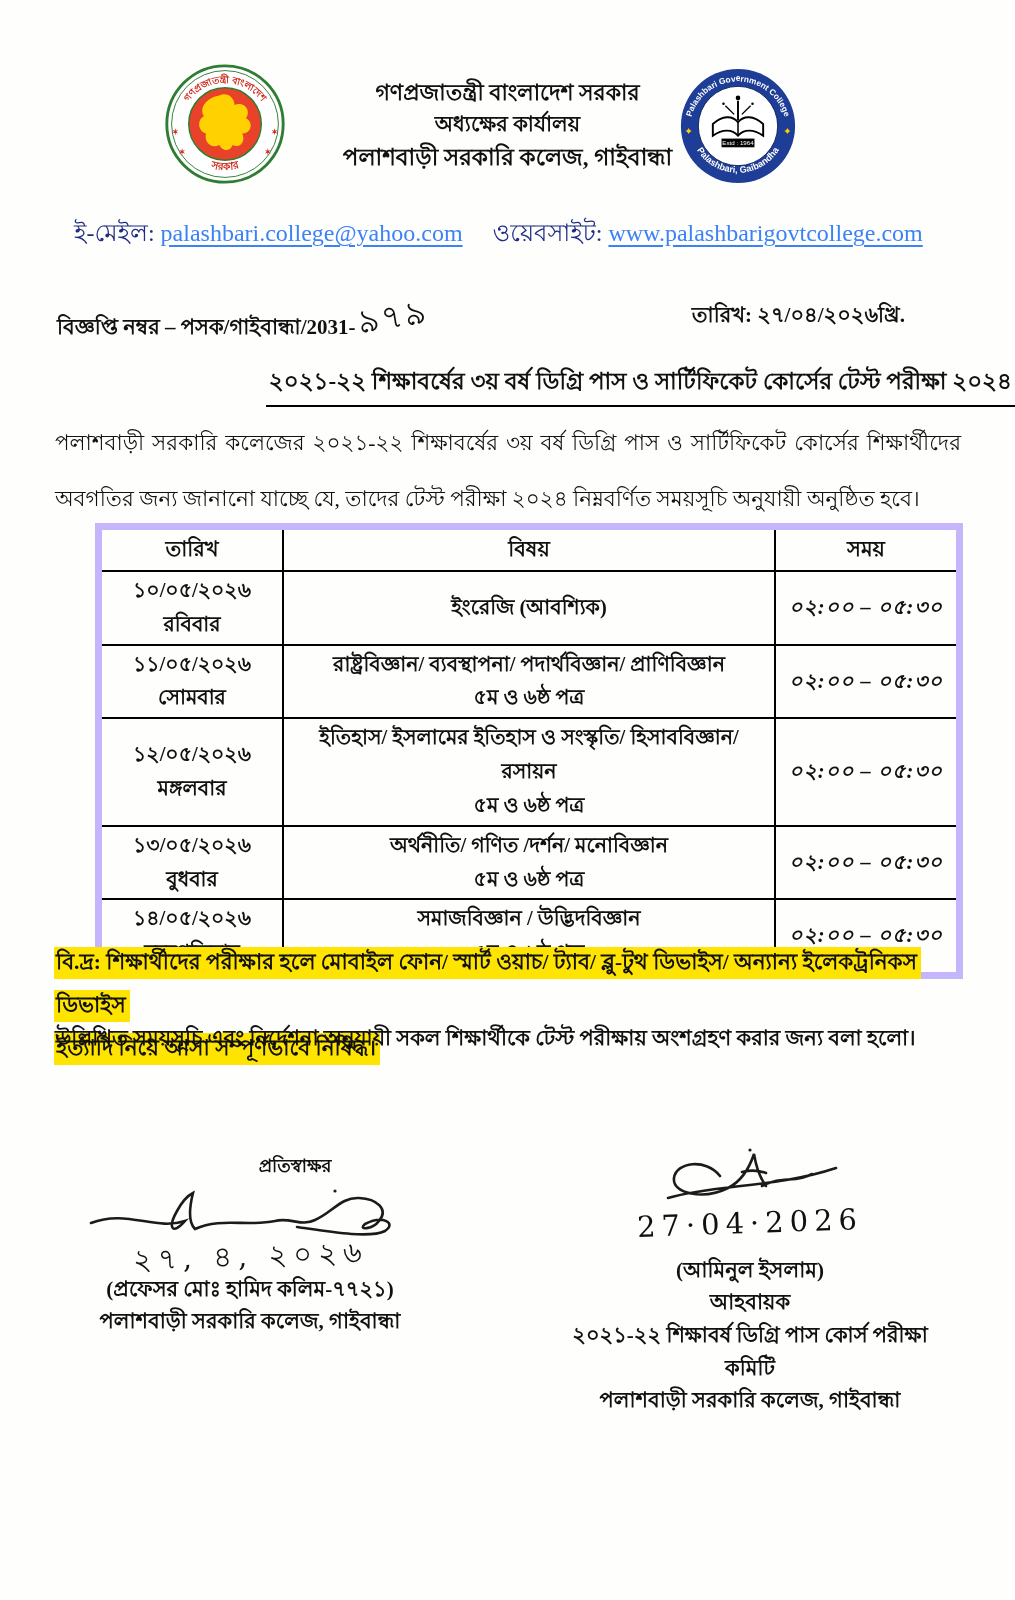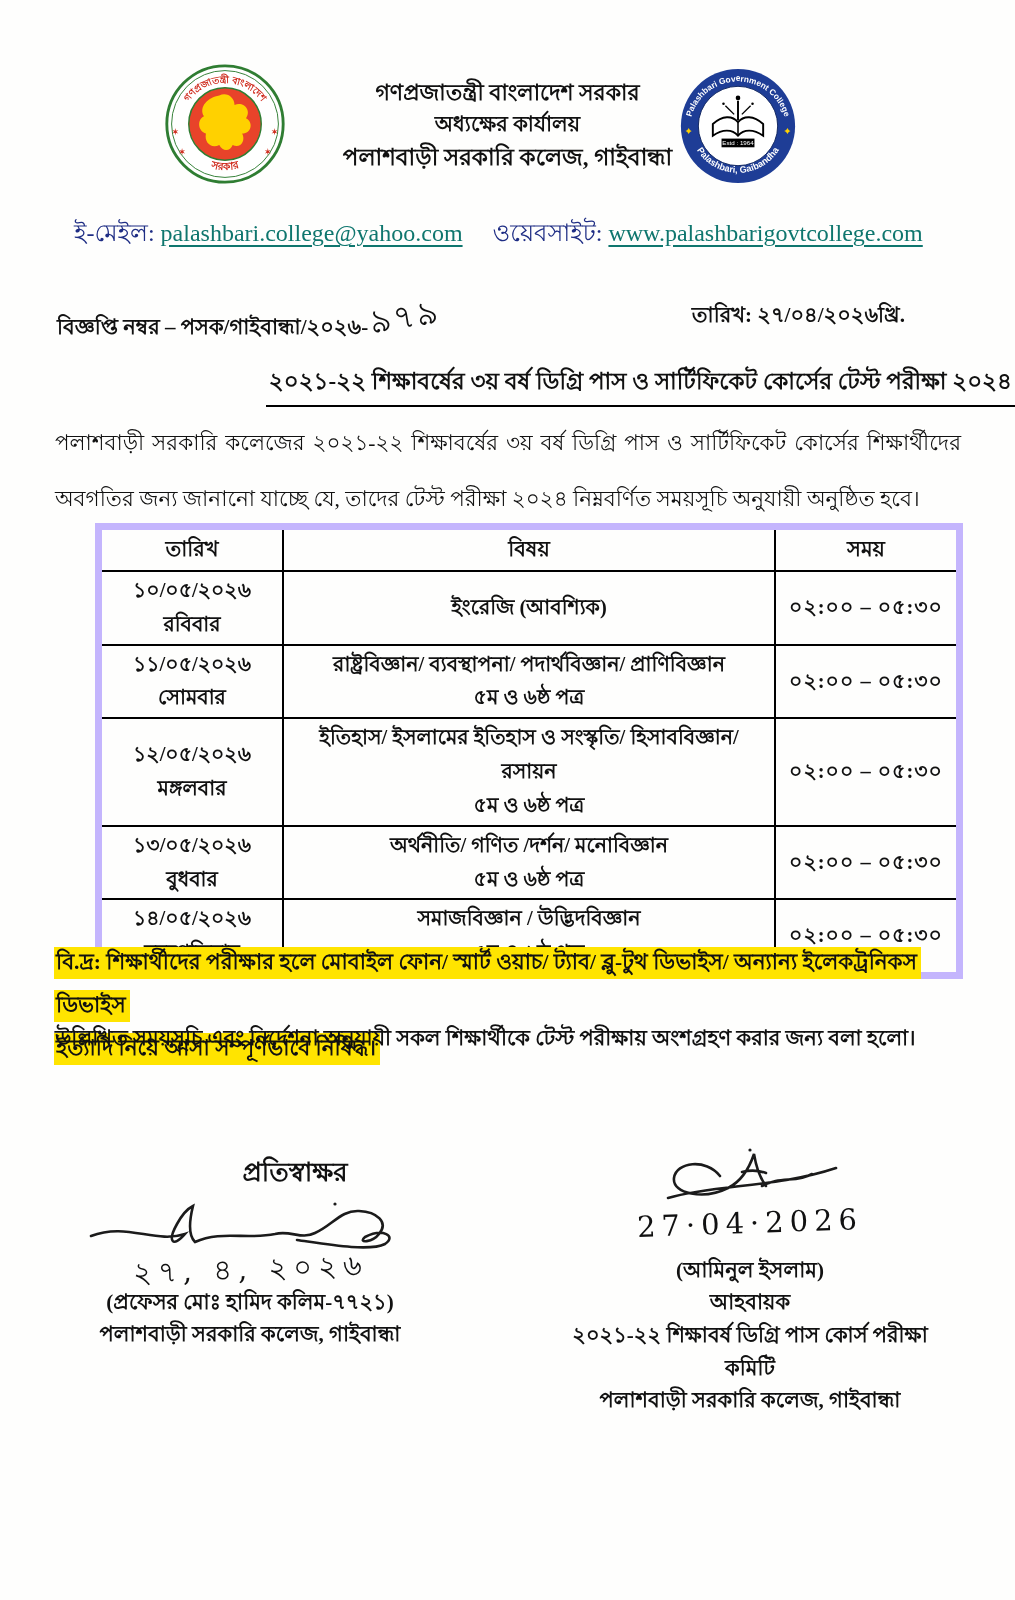--- a/index.html
+++ b/index.html
@@ -15,51 +15,51 @@
   
   .emblem-left{position:absolute;left:161px;top:62px;width:128px;height:124px;}
   .logo-right{position:absolute;left:676px;top:66px;width:124px;height:120px;}
   .header-center{position:absolute;left:280px;top:76px;width:455px;text-align:center;line-height:1.5;}
   .hdr1{font-size:22px;font-weight:700;}
   .hdr2{font-size:21px;font-weight:600;}
   .hdr3{font-size:23px;font-weight:700;}
   
   .contact-line{position:absolute;left:74px;top:214px;font-size:24px;white-space:nowrap;color:#1e2d84;}
   .contact-line .lbl{font-weight:400;color:#1e2d84;}
-  .contact-line a{color:#0f766e;text-decoration:underline;text-underline-offset:4px;cursor:pointer;}
+  .contact-line a{color:#3b82f6;text-decoration:underline;text-underline-offset:4px;cursor:pointer;}
   .gap{display:inline-block;width:18px;}
   
   .meta-line{position:absolute;left:57px;top:297px;width:900px;font-size:21px;font-weight:600;}
   .memo{white-space:nowrap;}
   .hw-memo{display:inline-block;font-size:33px;font-weight:400;letter-spacing:2px;transform:rotate(-9deg);position:relative;top:-6px;left:2px;font-family:"DejaVu Serif",serif;}
   .date-right{position:absolute;right:52px;top:2px;white-space:nowrap;}
   
   .title-wrap{position:absolute;left:0;top:363px;width:100%;text-align:right;}
   .title-text{display:inline-block;font-size:23px;font-weight:700;border-bottom:2.5px solid #000;padding:0 3px 3px;}
   
   .intro{position:absolute;left:55px;top:416px;width:906px;font-size:21.5px;font-weight:400;line-height:2.6;text-align:justify;margin:0;}
   
   table.schedule{position:absolute;left:95px;top:523px;width:820px;border-collapse:collapse;border:7px solid #c4b5fd;table-layout:fixed;}
   .schedule th,.schedule td{border:2px solid #000;text-align:center;vertical-align:middle;padding:2px 6px;}
   .schedule th{height:36px;font-size:21px;font-weight:700;}
   .schedule td{height:66px;font-size:20.5px;font-weight:600;line-height:1.65;}
   .col-date{width:168px;}
   .col-subj{width:478px;}
   .col-time{width:168px;}
   .paper:empty{display:none;}
-  .time-cell{letter-spacing:1px;white-space:nowrap;}
+  .time-cell{letter-spacing:1px;white-space:nowrap;font-style:italic;}
   
   .note{position:absolute;left:54px;top:941px;width:918px;font-size:21.5px;font-weight:700;line-height:2.0;margin:0;}
   .hl{background:#ffe400;padding:3px 4px 5px 2px;box-decoration-break:clone;}
   
   .closing{position:absolute;left:55px;top:1022px;width:912px;font-size:21px;font-weight:600;margin:0;}
   
   .sig-left{position:absolute;left:50px;top:1152px;width:400px;text-align:center;}
   .sig-right{position:absolute;left:545px;top:1146px;width:410px;text-align:center;}
-  .counter-label{font-size:26px;font-weight:600;margin-bottom:0;text-align:center;}
+  .counter-label{font-size:18px;font-weight:600;margin-bottom:0;text-align:center;}
   .sig-svg{display:block;margin:0 auto;}
   .hw-date{font-size:29px;letter-spacing:6px;font-family:"DejaVu Serif",serif;display:inline-block;transform:rotate(-2deg);line-height:1.1;}
   .sig-name{font-size:21px;font-weight:700;line-height:1.55;}
   .sig-line{font-size:21px;font-weight:600;line-height:1.55;}
   .sig-line-b{font-size:21px;font-weight:700;line-height:1.55;}
   .sig-left .counter-offset{margin-left:90px;margin-right:auto;}
 </style>
 </head>
 <body>
 
@@ -124,21 +124,21 @@
   <div class="contact-line">
     <span class="lbl">ই-মেইল:</span>
     <a>palashbari.college@yahoo.com</a>
     <span class="gap"></span>
     <span class="lbl">ওয়েবসাইট:</span>
     <a>www.palashbarigovtcollege.com</a>
   </div>
 
   <div class="meta-line">
     <span class="memo">
-      <span>বিজ্ঞপ্তি নম্বর – পসক/গাইবান্ধা/২০২৬-</span><span class="hw-memo">৯৭৯</span>
+      <span>বিজ্ঞপ্তি নম্বর – পসক/গাইবান্ধা/2031-</span><span class="hw-memo">৯৭৯</span>
     </span>
     <span class="date-right">তারিখ: ২৭/০৪/২০২৬খ্রি.</span>
   </div>
 
   <div class="title-wrap">
     <span class="title-text">২০২১-২২ শিক্ষাবর্ষের ৩য় বর্ষ ডিগ্রি পাস ও সার্টিফিকেট কোর্সের টেস্ট পরীক্ষা ২০২৪</span>
   </div>
 
   <p class="intro">পলাশবাড়ী সরকারি কলেজের ২০২১-২২ শিক্ষাবর্ষের ৩য় বর্ষ ডিগ্রি পাস ও সার্টিফিকেট কোর্সের শিক্ষার্থীদের অবগতির জন্য জানানো যাচ্ছে যে, তাদের টেস্ট পরীক্ষা ২০২৪ নিম্নবর্ণিত সময়সূচি অনুযায়ী অনুষ্ঠিত হবে।</p>
 

